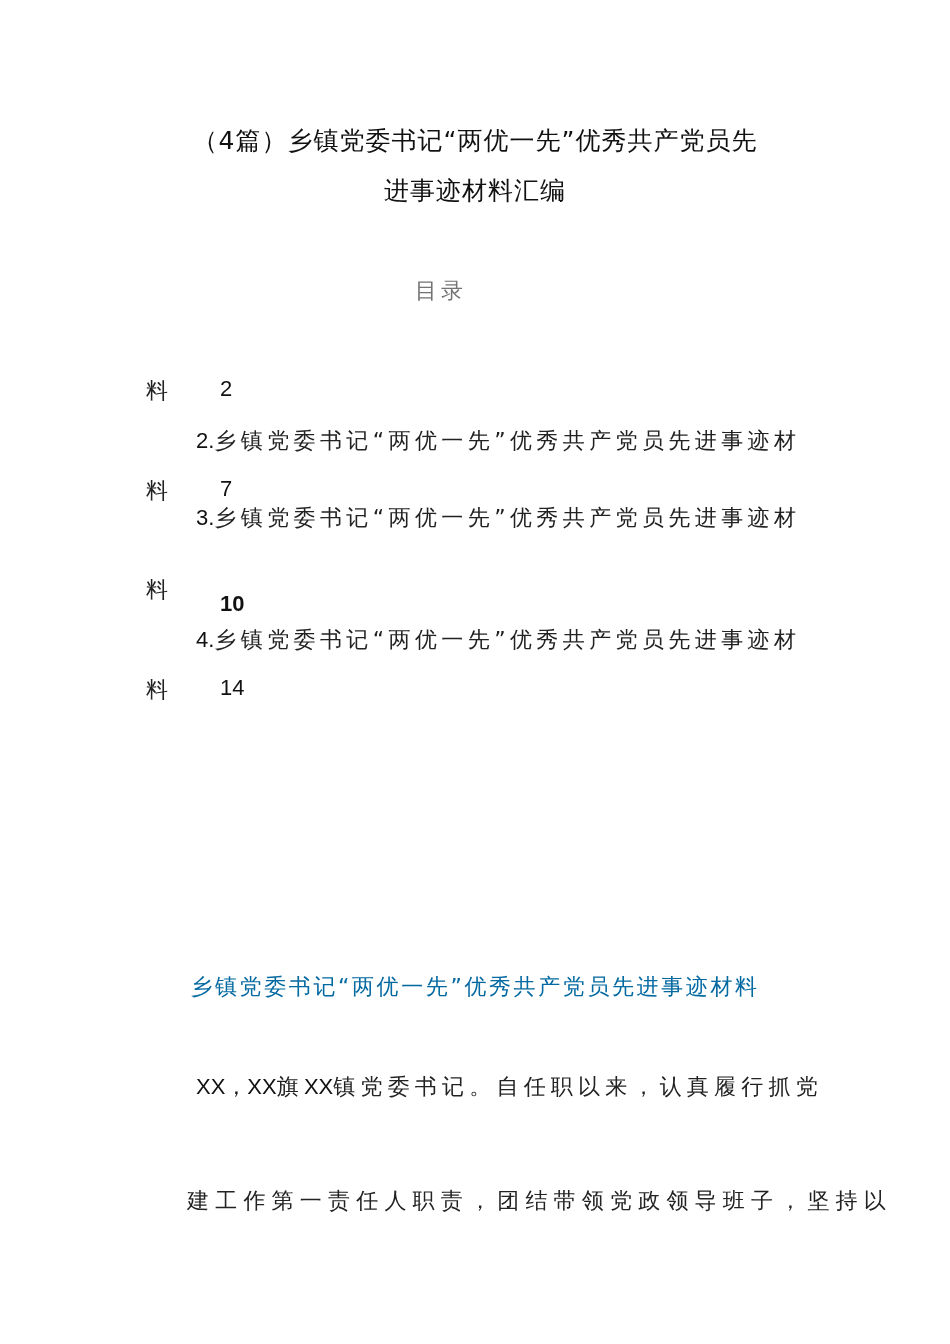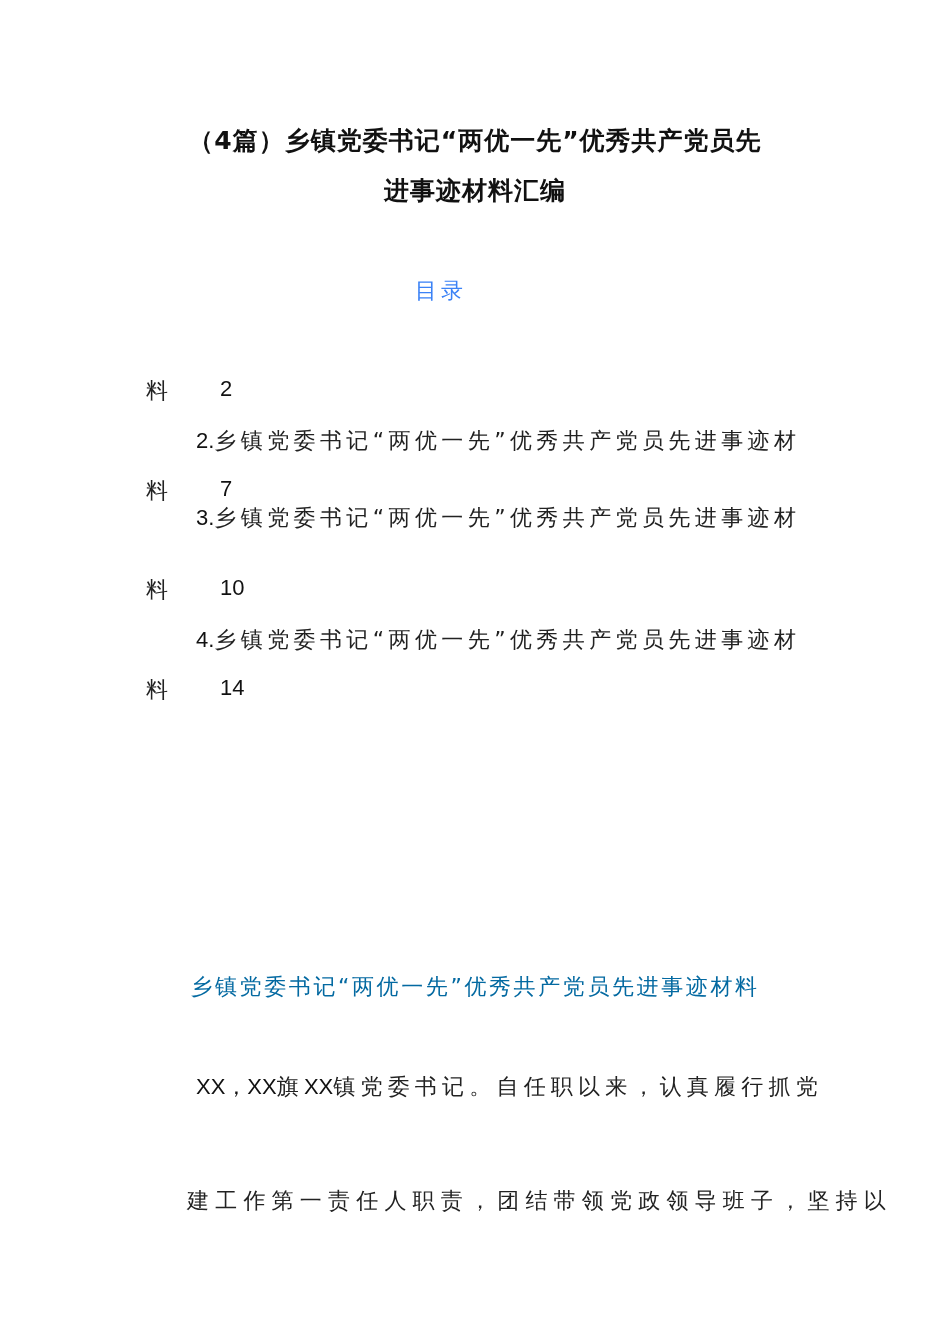--- a/index.html
+++ b/index.html
@@ -22,36 +22,36 @@
       width: 950px;
       height: 1344px;
       background: #ffffff;
     }
     .title {
       position: absolute;
       left: 120px;
       width: 710px;
       text-align: center;
       font-size: 25px;
-      font-weight: bold;
+      font-weight: normal;
       letter-spacing: 1px;
       color: #111;
     }
     .title-l1 { top: 124px; }
     .title-l2 { top: 174px; }
 
     .toc-heading {
       position: absolute;
       top: 276px;
       left: 0;
       width: 882px;
       text-align: center;
       font-size: 22px;
       letter-spacing: 4px;
-      color: #3b82f6;
+      color: #737373;
     }
     .toc-line {
       position: absolute;
       font-size: 22px;
       color: #222;
       white-space: nowrap;
     }
     .toc-num {
       font-family: "Liberation Sans", sans-serif;
       font-size: 22px;
@@ -115,21 +115,21 @@
   <div class="toc-line" style="top:426px; left:196px;">
     <span class="toc-num">2.</span><span class="toc-text">乡镇党委书记“两优一先”优秀共产党员先进事迹材</span>
   </div>
   <div class="toc-cont" style="top:476px;">料</div>
   <div class="toc-page" style="top:476px;">7</div>
 
   <div class="toc-line" style="top:503px; left:196px;">
     <span class="toc-num">3.</span><span class="toc-text">乡镇党委书记“两优一先”优秀共产党员先进事迹材</span>
   </div>
   <div class="toc-cont" style="top:575px;">料</div>
-  <div class="toc-page" style="top:575px;">10</div>
+  <div class="toc-page" style="top:591px;font-weight:bold;">10</div>
 
   <div class="toc-line" style="top:625px; left:196px;">
     <span class="toc-num">4.</span><span class="toc-text">乡镇党委书记“两优一先”优秀共产党员先进事迹材</span>
   </div>
   <div class="toc-cont" style="top:675px;">料</div>
   <div class="toc-page" style="top:675px;">14</div>
 
   <div class="section-title">乡镇党委书记“两优一先”优秀共产党员先进事迹材料</div>
 
   <div class="para-line" style="top:1072px; left:196px; letter-spacing:5.2px;">

